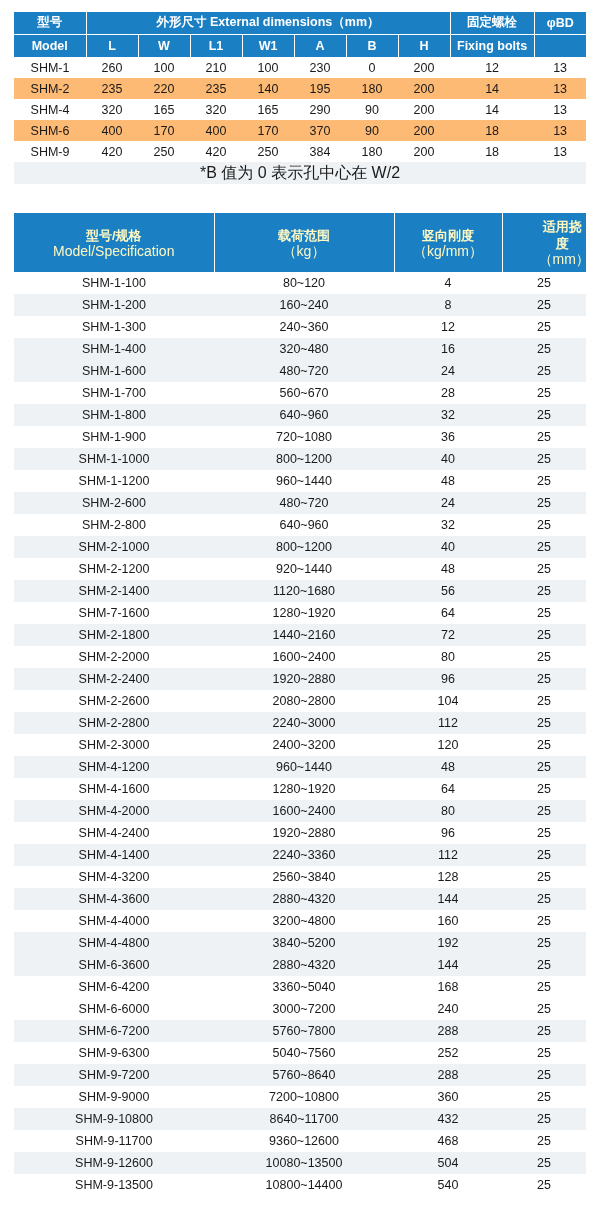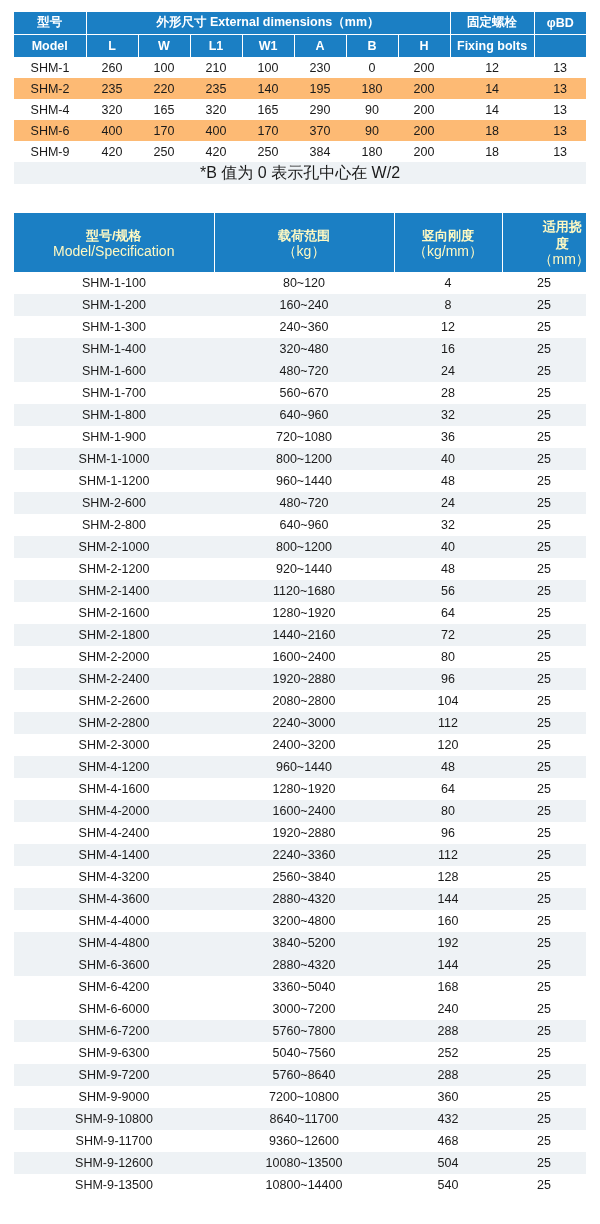--- a/index.html
+++ b/index.html
@@ -320,21 +320,21 @@
           <td>48</td>
           <td>25</td>
         </tr>
         <tr class="alt">
           <td>SHM-2-1400</td>
           <td>1120~1680</td>
           <td>56</td>
           <td>25</td>
         </tr>
         <tr class="plain">
-          <td>SHM-2-1600</td>
+          <td>SHM-7-1600</td>
           <td>1280~1920</td>
           <td>64</td>
           <td>25</td>
         </tr>
         <tr class="alt">
           <td>SHM-2-1800</td>
           <td>1440~2160</td>
           <td>72</td>
           <td>25</td>
         </tr>

